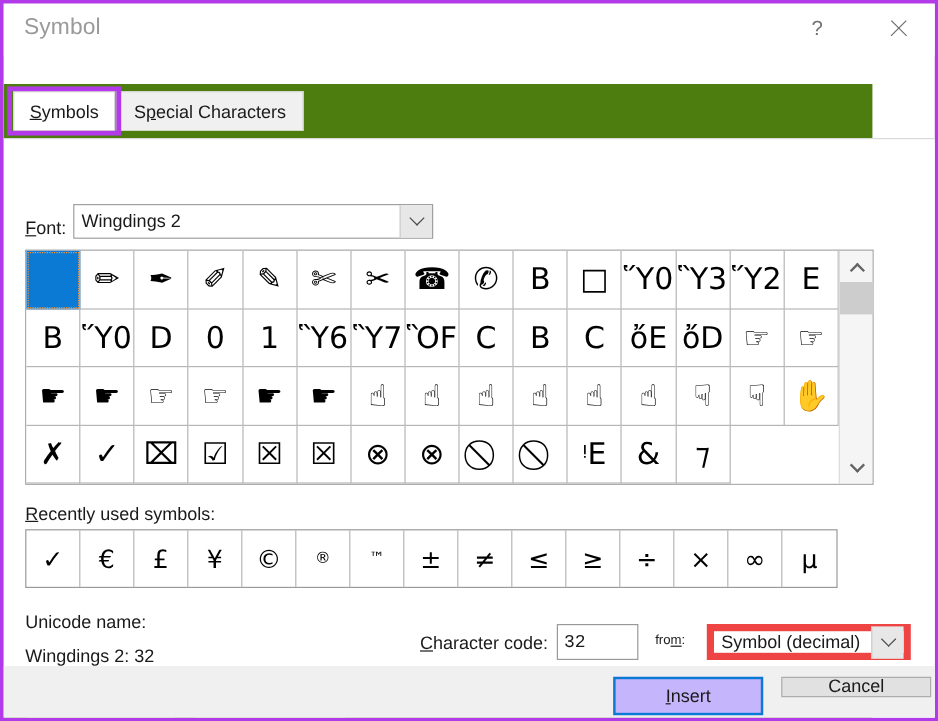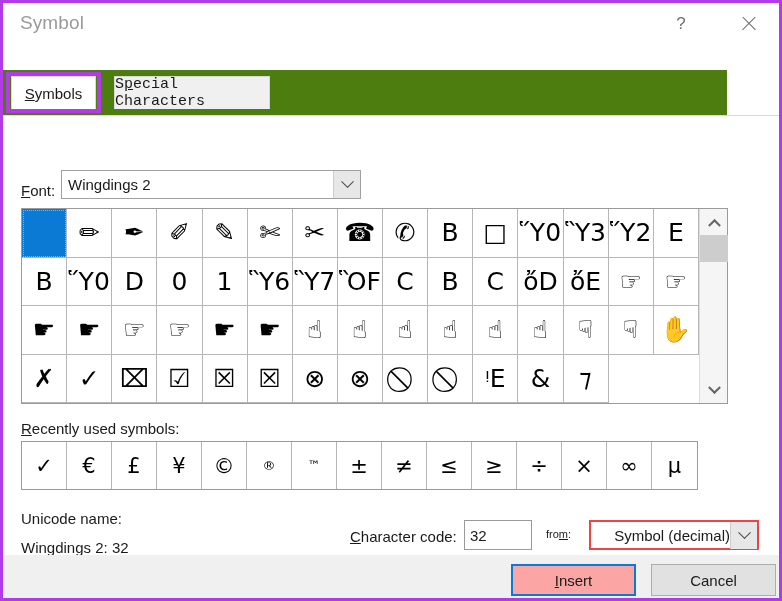--- a/index.html
+++ b/index.html
@@ -88,26 +88,25 @@
     cursor: default;
   }
   .tab-symbols {
     left: 8px;
     width: 85px;
     background: #ffffff;
     border: 1px solid #d9d9d9;
     border-bottom: none;
   }
   .tab-special {
-    left: 111px;
+    left: 94px;
     width: 156px;
     background: #f0f0f0;
     border: 1px solid #d9d9d9;
     border-bottom: none;
-    font-family: Liberation Mono, monospace;
   }
   .tab-highlight {
     position: absolute;
     left: 3px; top: -4px;
     width: 95px; height: 41px;
     border: 4px solid #b33ae8;
     pointer-events: none;
   }
   .content-panel {
     position: absolute;
@@ -275,37 +274,36 @@
   }
   .charcode-input {
     position: absolute;
     left: 461px; top: 450px;
     width: 68px; height: 30px;
     border: 1px solid #9a9a9a;
     background: #ffffff;
     font-size: 15px;
     color: #1a1a1a;
     padding: 0 0 0 5px;
-    font-family: Liberation Sans, sans-serif;
+    font-family: Liberation Mono, monospace;
     outline: none;
   }
   .from-label {
     position: absolute;
     left: 543px; top: 458px;
     font-size: 11px; color: #1a1a1a;
   }
   .from-combo {
     position: absolute;
     left: 586px; top: 450px;
     width: 170px; height: 30px;
     background: #ffffff;
-    border: 2px solid #ef4444;
-    display: flex;
-    align-items: center;
-    text-align: right;
+    border: 6px solid #ef4444;
+    display: flex;
+    align-items: center;
   }
   .from-combo-value {
     flex: 1;
     padding-left: 6px;
     font-size: 15px;
     color: #1a1a1a;
     white-space: nowrap;
     overflow: hidden;
   }
 
@@ -334,27 +332,27 @@
   .footer {
     position: absolute;
     left: 0; top: 552px;
     width: 776px; height: 43px;
     background: #f0f0f0;
   }
   .btn-insert {
     position: absolute;
     left: 508px; top: 9px;
     width: 125px; height: 32px;
-    background: #fca5a5;
+    background: #c4b5fd;
     border: 2px solid #0a7ad4;
   }
   .btn-cancel {
     position: absolute;
     left: 648px; top: 9px;
-    width: 125px; height: 32px;
+    width: 125px; height: 17px;
     background: #e1e1e1;
     border: 1px solid #adadad;
     justify-content: center;
   }
 </style>
 </head>
 <body>
 
 <div class="dialog">
 
@@ -408,22 +406,22 @@
           <div class="cell">Ὕ0</div>
           <div class="cell">὜D</div>
           <div class="cell">὜0</div>
           <div class="cell">὜1</div>
           <div class="cell">Ὓ6</div>
           <div class="cell">Ὓ7</div>
           <div class="cell">ὋF</div>
           <div class="cell">὏C</div>
           <div class="cell">὚B</div>
           <div class="cell">὚C</div>
+          <div class="cell">ὄE</div>
           <div class="cell">ὄD</div>
-          <div class="cell">ὄE</div>
           <div class="cell">☞</div>
           <div class="cell">☞</div>
           <div class="cell">☛</div>
           <div class="cell">☛</div>
           <div class="cell">☞</div>
           <div class="cell">☞</div>
           <div class="cell">☛</div>
           <div class="cell">☛</div>
           <div class="cell">☝</div>
           <div class="cell">☝</div>

